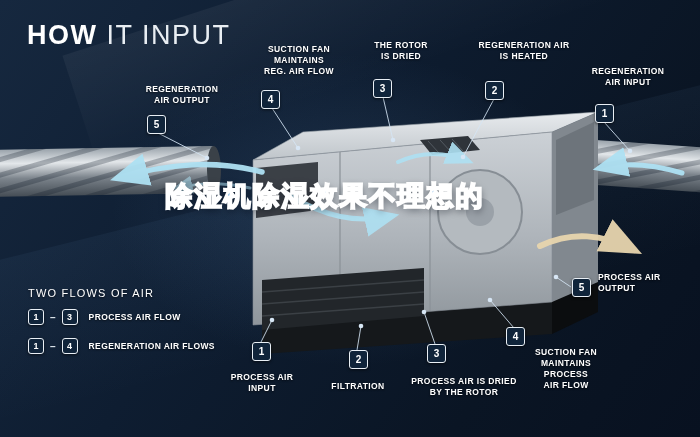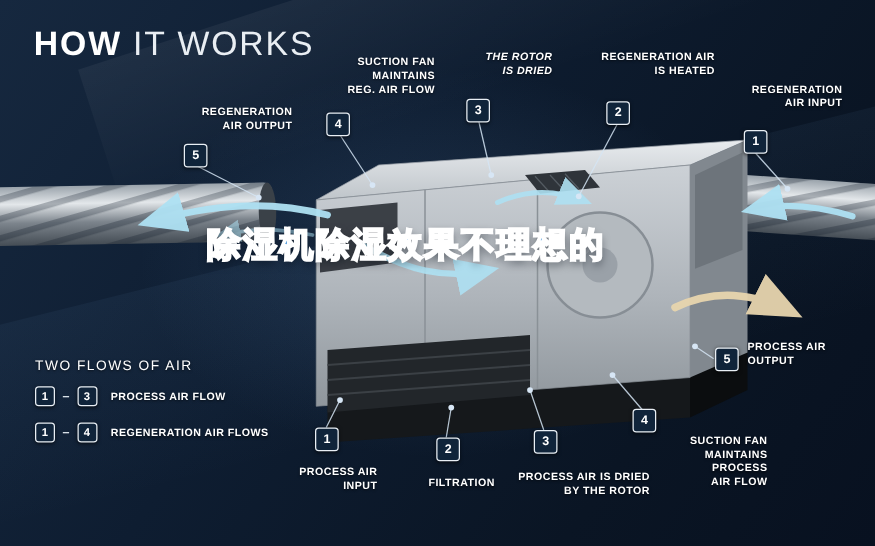--- a/index.html
+++ b/index.html
@@ -16,21 +16,21 @@
     background:linear-gradient(rgba(120,170,220,0.06),rgba(255,255,255,0));}
   .glow{position:absolute;left:90px;top:40px;width:520px;height:340px;
     background:radial-gradient(ellipse at 50% 50%,rgba(90,130,175,0.22),rgba(0,0,0,0) 65%);}
   svg.scene{position:absolute;left:0;top:0;}
 
   .title{position:absolute;left:27px;top:20px;color:#ffffff;font-size:27px;letter-spacing:1.5px;}
   .title .bold{font-weight:800;}
   .title .light{font-weight:300;margin-left:9px;color:#e9eef3;}
 
   .lbl{position:absolute;color:#ffffff;font-size:8.5px;font-weight:bold;
-    letter-spacing:.4px;line-height:1.3;white-space:pre-line;text-align:right;
+    letter-spacing:.4px;line-height:1.3;white-space:pre-line;text-align:center;
     text-shadow:0 1px 2px rgba(0,0,0,.6);}
   .lbl.left{text-align:left;}
 
   .badge{position:absolute;width:17px;height:17px;background:#10243a;
     border:1.5px solid #e9eff5;border-radius:3px;color:#fff;
     font-size:10px;font-weight:bold;display:flex;align-items:center;justify-content:center;
     box-shadow:0 1px 3px rgba(0,0,0,.55);}
   .badge.sm{position:static;width:14px;height:14px;font-size:9px;flex:0 0 auto;}
 
   .legend{position:absolute;left:28px;top:287px;color:#fff;}
@@ -156,33 +156,33 @@
       <circle cx="630" cy="151" r="2.3"></circle>
         <circle cx="272" cy="320" r="2.3"></circle>
       <circle cx="361" cy="326" r="2.3"></circle>
         <circle cx="424" cy="312" r="2.3"></circle>
       <circle cx="490" cy="300" r="2.3"></circle>
         <circle cx="556" cy="277" r="2.3"></circle>
     </g>
   </svg>
 
   <div class="title">
-    <span class="bold">HOW</span><span class="light">IT WORKS</span>
+    <span class="bold">HOW</span><span class="light">IT INPUT</span>
   </div>
 
   <div class="lbl" style="left:130px;top:84px;width:104px;">REGENERATION
 AIR OUTPUT</div>
   <div class="badge" style="left:147px;top:115px;">5</div>
 
   <div class="lbl" style="left:250px;top:44px;width:98px;">SUCTION FAN
 MAINTAINS
 REG. AIR FLOW</div>
   <div class="badge" style="left:261px;top:90px;">4</div>
 
-  <div class="lbl" style="left:360px;top:40px;width:82px;font-style:italic;">THE ROTOR
+  <div class="lbl" style="left:360px;top:40px;width:82px;">THE ROTOR
 IS DRIED</div>
   <div class="badge" style="left:373px;top:79px;">3</div>
 
   <div class="lbl" style="left:476px;top:40px;width:96px;">REGENERATION AIR
 IS HEATED</div>
   <div class="badge" style="left:485px;top:81px;">2</div>
 
   <div class="lbl" style="left:582px;top:66px;width:92px;">REGENERATION
 AIR INPUT</div>
   <div class="badge" style="left:595px;top:104px;">1</div>

